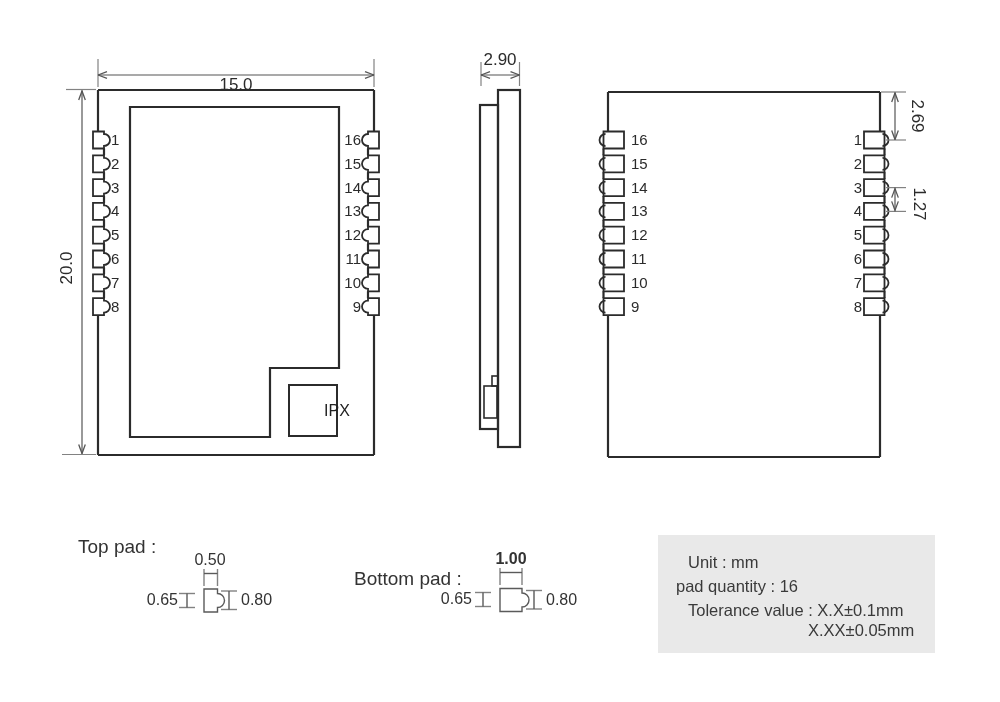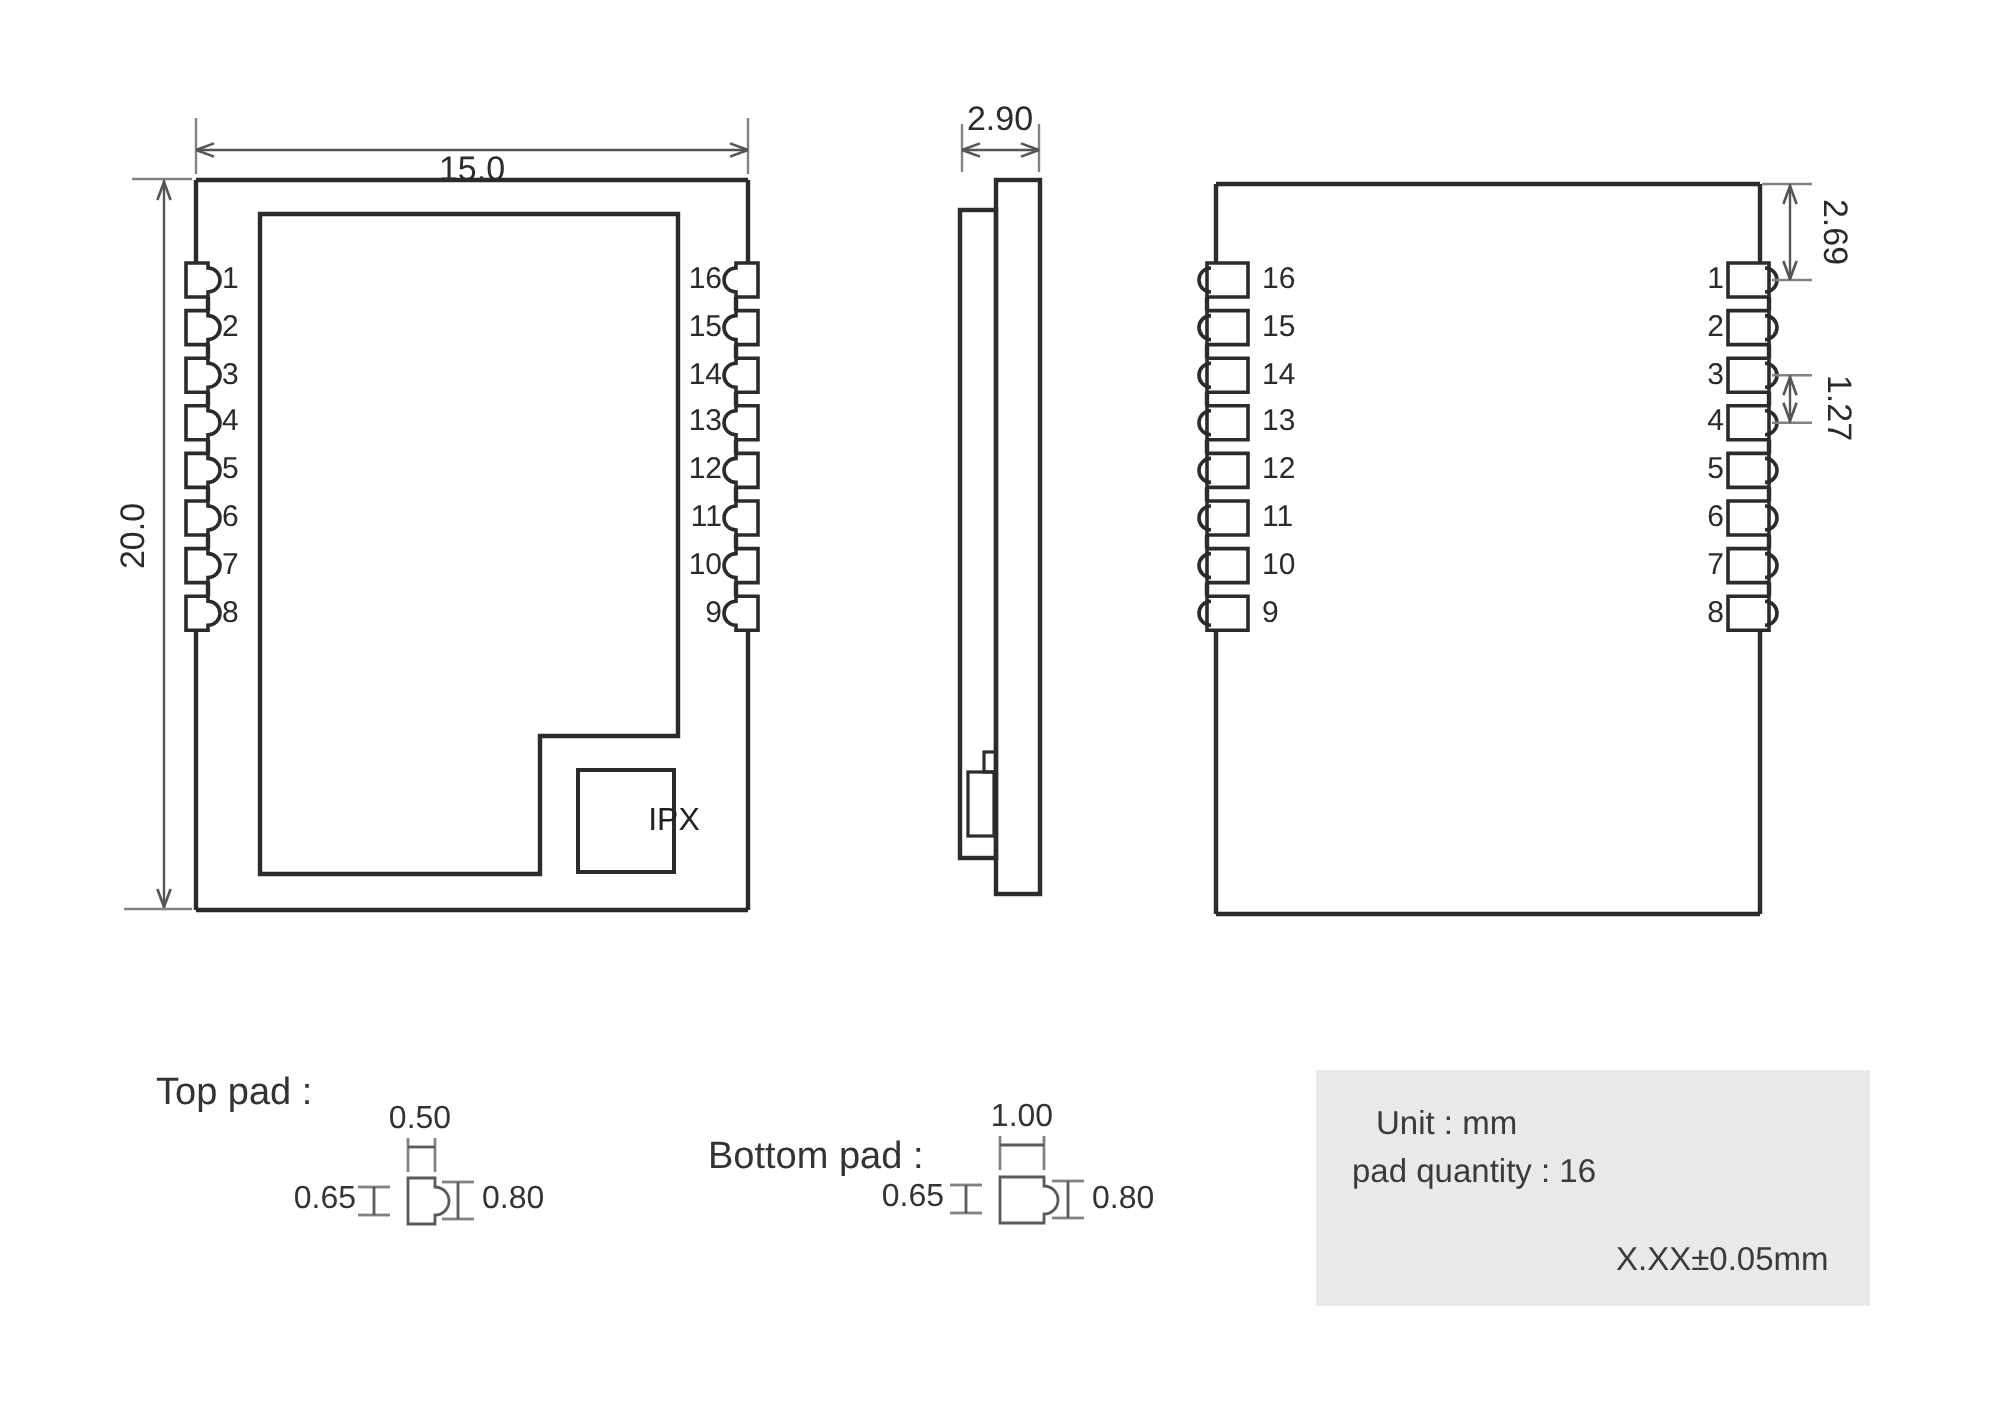--- a/index.html
+++ b/index.html
@@ -185,27 +185,28 @@
 
   <div class="lbl ipx" style="left:289px;top:402px;width:48px;margin-left:24px;">IPX</div>
 
   <div class="lbl sect" style="left:78px;top:536px;">Top pad :</div>
   <div class="lbl sect" style="left:354px;top:536px;margin-top:32px;">Bottom pad :</div>
 
   <div class="lbl num c" style="left:180px;top:551px;text-align:center;">0.50</div>
   <div class="lbl num r" style="left:128px;top:591px;">0.65</div>
   <div class="lbl num" style="left:241px;top:591px;">0.80</div>
 
-  <div class="lbl num c" style="left:481px;top:550px;">1.00</div>
+  <div class="lbl num c" style="left:481px;top:550px;font-weight:bold;">1.00</div>
   <div class="lbl num r" style="left:422px;top:590px;">0.65</div>
   <div class="lbl num" style="left:546px;top:591px;">0.80</div>
 
   <div id="infobox"></div>
   <div class="lbl info" style="left:688px;top:552px;text-align:center;">Unit : mm</div>
   <div class="lbl info" style="left:676px;top:576px;">pad quantity : 16</div>
+  <div class="lbl info" style="left:688px;top:600px;">Tolerance value : X.X±0.1mm</div>
   <div class="lbl info" style="left:808px;top:620px;">X.XX±0.05mm</div>
 
 <div class="pin lbl" style="left: 111px; top: 131px; width: 24px;">1</div>
     <div class="pin lbl" style="left: 111px; top: 154.8px; width: 24px;">2</div>
     <div class="pin lbl" style="left: 111px; top: 178.6px; width: 24px;">3</div>
     <div class="pin lbl" style="left: 111px; top: 202.4px; width: 24px;">4</div>
     <div class="pin lbl" style="left: 111px; top: 226.2px; width: 24px;">5</div>
     <div class="pin lbl" style="left: 111px; top: 250px; width: 24px;">6</div>
     <div class="pin lbl" style="left: 111px; top: 273.8px; width: 24px;">7</div>
     <div class="pin lbl" style="left: 111px; top: 297.6px; width: 24px;">8</div>

